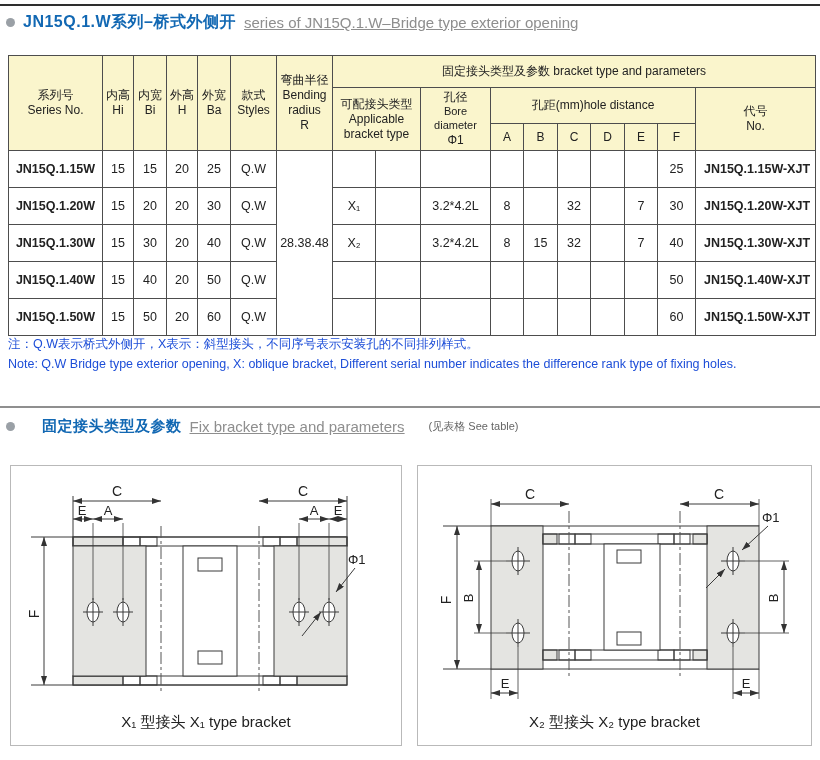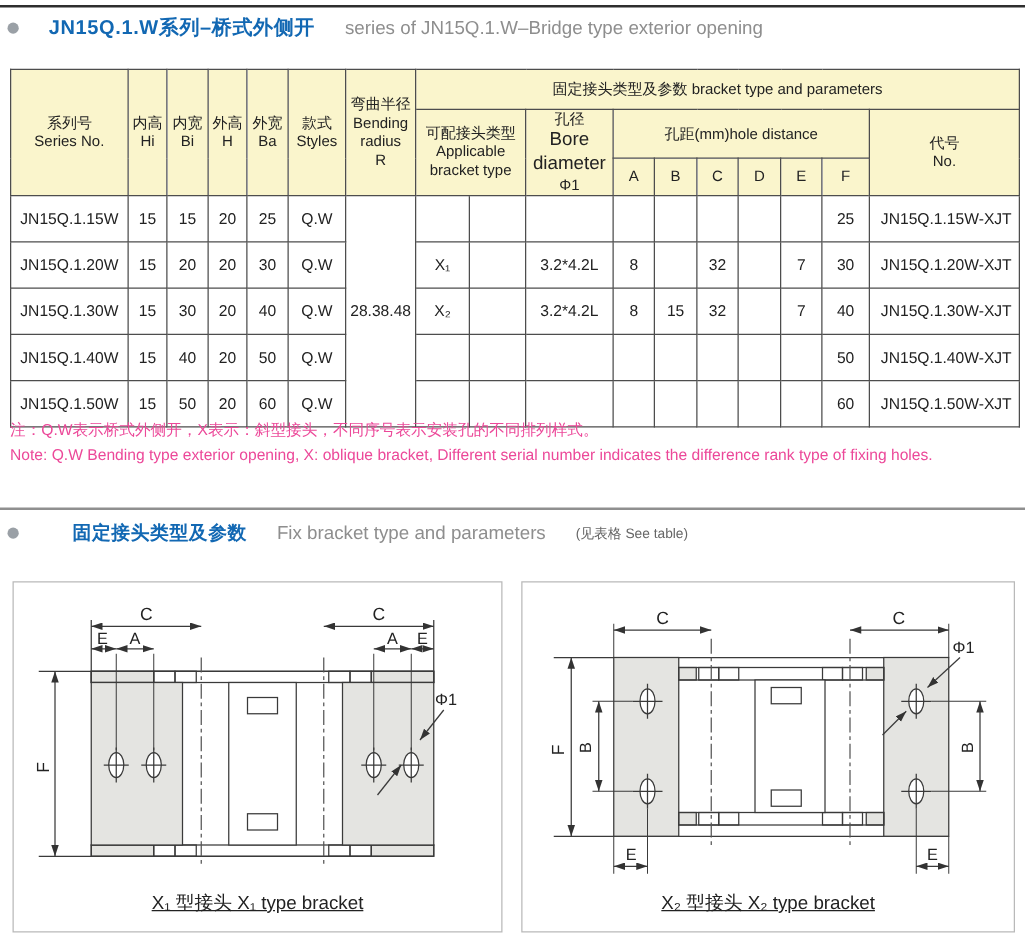--- a/index.html
+++ b/index.html
@@ -1,38 +1,38 @@
 <!DOCTYPE html>
 <html><head>
 <meta charset="utf-8">
 <style>
   html,body{margin:0;padding:0;background:#fff;}
   #page{position:relative;width:820px;height:760px;background:#fff;overflow:hidden;
         font-family:"Liberation Sans","DejaVu Sans",sans-serif;color:#222;}
   .topline{position:absolute;left:0;top:4px;width:820px;height:2px;background:#2e2e2e;}
   .midline{position:absolute;left:0;top:406px;width:820px;height:2px;background:#8f8f8f;}
-  .sec-title{position:absolute;left:6px;display:flex;align-items:center;gap:24px;white-space:nowrap;}
+  .sec-title{position:absolute;left:6px;display:flex;align-items:center;gap:8px;white-space:nowrap;}
   .bullet{width:9px;height:9px;border-radius:50%;background:#9aa0a6;flex:0 0 auto;}
   .t-zh{font-weight:bold;font-size:16px;color:#1268b3;letter-spacing:.5px;}
-  .t-en{font-size:15px;color:#8e8e8e;}
-  .t-see{font-size:11px;color:#666;margin-left:0;text-align:center;}
+  .t-en{font-size:15px;color:#8e8e8e;text-decoration:underline;}
+  .t-see{font-size:11px;color:#666;margin-left:16px;text-align:center;}
 
   table.spec{position:absolute;left:8px;top:55px;width:807px;border-collapse:collapse;table-layout:fixed;}
   table.spec th,table.spec td{border:1px solid #4d4d4d;padding:0 2px;overflow:hidden;}
   table.spec th{background:#faf5cc;font-weight:normal;font-size:12px;line-height:1.25;text-align:center;}
   table.spec td{background:#fff;font-size:12.5px;text-align:center;height:36px;}
-  td.lft{text-align:left;padding-left:8px;}
+  td.lft{text-align:left;padding-left:8px;font-weight:bold;}
   .hl{display:block;}
   tr.hr1{height:32px;} tr.hr2{height:36px;} tr.hr3{height:27px;}
 
-  .note{position:absolute;left:8px;font-size:12.5px;color:#ec4899;white-space:nowrap;}
+  .note{position:absolute;left:8px;font-size:12.5px;color:#1d4ed8;white-space:nowrap;}
 
   .dbox{position:absolute;top:465px;border:1px solid #b9b9b9;background:#fff;
         display:flex;flex-direction:column;align-items:center;}
-  .dbox .cap{font-size:15px;color:#222;margin-top:2px;white-space:nowrap;text-decoration:underline;}
+  .dbox .cap{font-size:15px;color:#222;margin-top:2px;white-space:nowrap;}
   svg text{font-family:"Liberation Sans","DejaVu Sans",sans-serif;fill:#222;}
   .dimtxt{font-size:14px;} .dimtxt-s{font-size:13px;}
 </style>
 </head>
 <body>
 
 <div id="page">
 
   <div class="topline"></div>
 
@@ -97,21 +97,21 @@
       <th colspan="10">固定接头类型及参数 bracket type and parameters</th>
     </tr>
     <tr class="hr2">
       <th colspan="2" rowspan="2">
         <span class="hl">可配接头类型</span>
         <span class="hl">Applicable</span>
         <span class="hl">bracket type</span>
       </th>
       <th rowspan="2">
         <span class="hl">孔径</span>
-        <span class="hl" style="font-size:15px;">Bore diameter</span>
+        <span class="hl" style="font-size:11px;">Bore diameter</span>
         <span class="hl">Φ1</span>
       </th>
       <th colspan="6">孔距(mm)hole distance</th>
       <th rowspan="2">
         <span class="hl">代号</span>
         <span class="hl">No.</span>
       </th>
     </tr>
     <tr class="hr3">
       <th>A</th>
@@ -210,21 +210,21 @@
       <td></td>
       <td></td>
       <td></td>
       <td>60</td>
       <td class="lft" style="padding-left:5px;">JN15Q.1.50W-XJT</td>
     </tr>
   </tbody>
     </table>
 
   <div class="note" style="top:336px;">注：Q.W表示桥式外侧开，X表示：斜型接头，不同序号表示安装孔的不同排列样式。</div>
-  <div class="note" style="top:357px;">Note: Q.W Bending type exterior opening, X: oblique bracket, Different serial number indicates the difference rank type of fixing holes.</div>
+  <div class="note" style="top:357px;">Note: Q.W Bridge type exterior opening, X: oblique bracket, Different serial number indicates the difference rank type of fixing holes.</div>
 
   <div class="midline"></div>
 
   <div class="sec-title" style="top:417px;">
     <span class="bullet"></span>
     <span class="t-zh" style="font-size:15px;padding-left:19px;">固定接头类型及参数</span>
     <span class="t-en">Fix bracket type and parameters</span>
     <span class="t-see">(见表格 See table)</span>
   </div>
 

